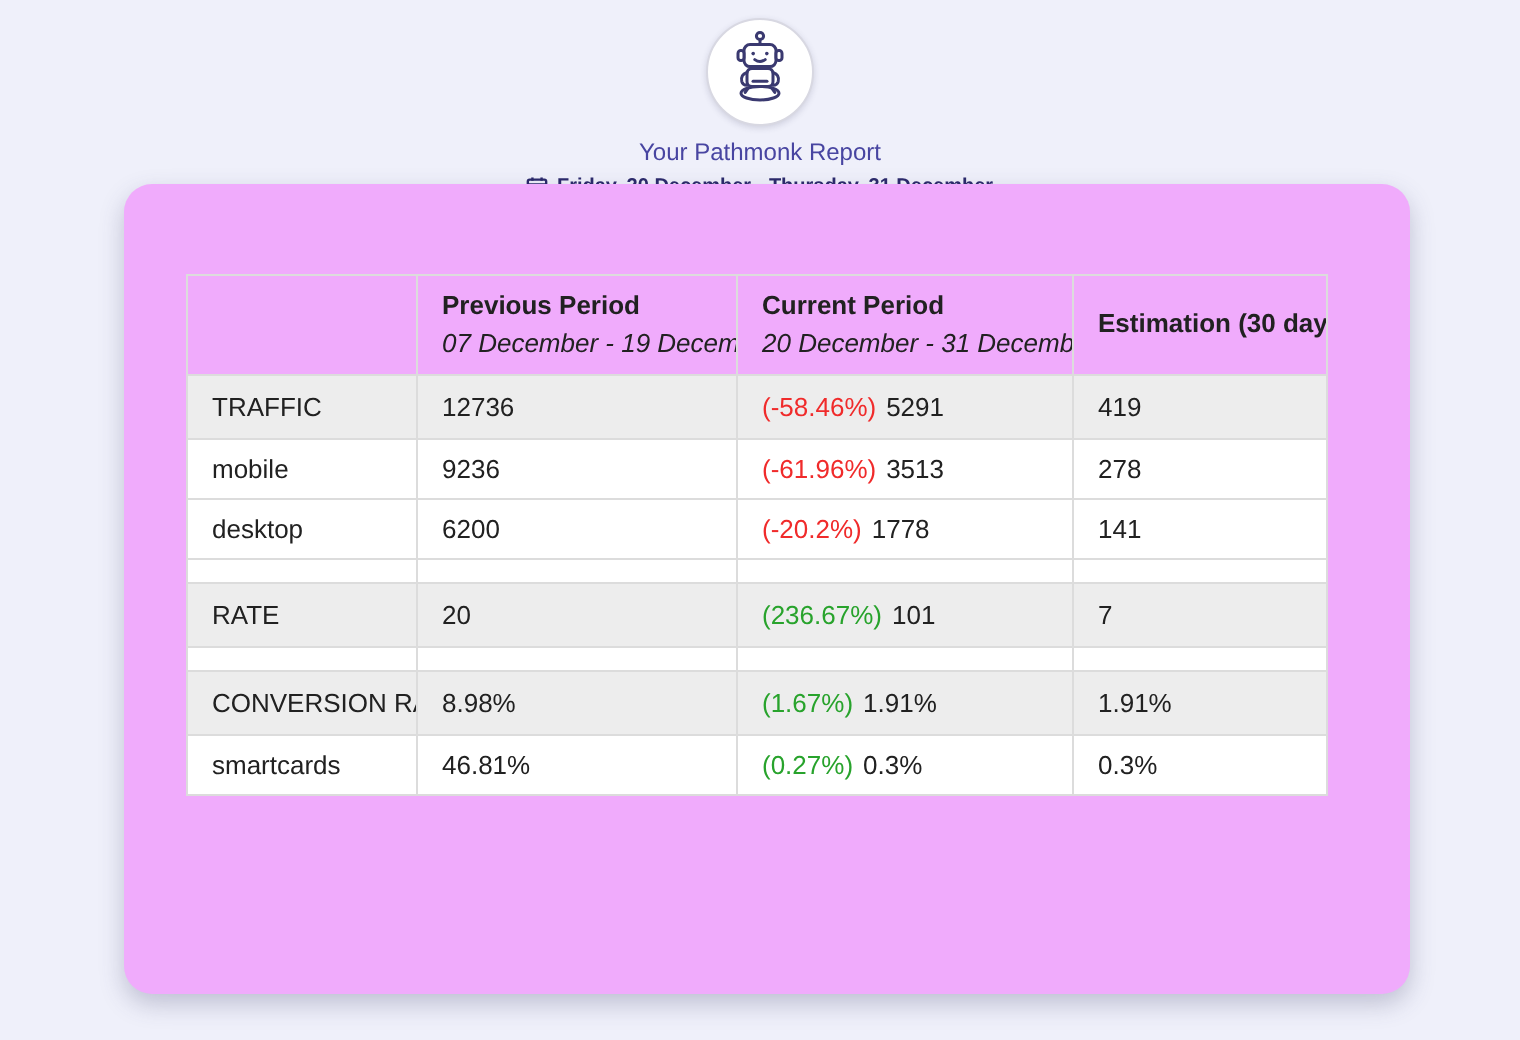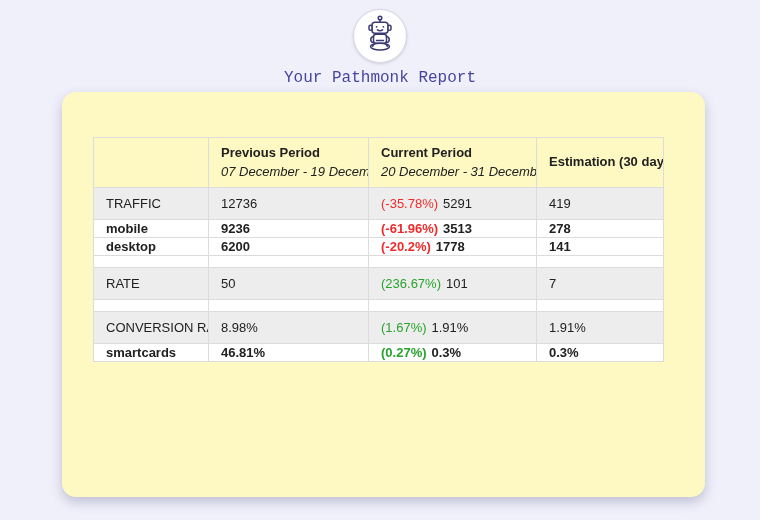--- a/index.html
+++ b/index.html
@@ -19,35 +19,34 @@
   .logo-circle{
     margin-top:9px;
     width:54px;height:54px;border-radius:50%;
     background:#ffffff;border:1px solid #d8d8e2;
     box-shadow:0 1px 3px rgba(60,60,100,.18);
     display:flex;align-items:center;justify-content:center;
     box-sizing:border-box;
   }
   .page-title{
     margin-top:6px;
-    font-size:16px;
+    font-size:12px;
     color:#4845a1;
-    font-family:Liberation Mono, monospace;
   }
   .date-row{
     margin-top:5px;
     display:flex;align-items:center;gap:4px;
     color:#2b296b;
     font-size:10px;font-weight:bold;
   }
   
   .card{
     position:absolute;left:62px;top:92px;
     width:643px;height:405px;
-    background:#fef9c3;border-radius:14px;
+    background:#f0abfc;border-radius:14px;
     box-shadow:0 5px 12px rgba(70,70,110,.28);
   }
   
   table.report{
     position:absolute;left:31px;top:45px;
     border-collapse:collapse;
     table-layout:fixed;
     width:570px;
     font-size:13px;
   }
@@ -60,21 +59,21 @@
     padding:0 0 0 12px;
     text-align:left;
     vertical-align:middle;
     overflow:hidden;white-space:nowrap;
   }
   tr.head-row{height:50px;}
   tr.head-row th{font-weight:normal;}
   .col-title{font-weight:bold;font-size:13px;color:#212121;line-height:1.45;}
   .col-sub{font-style:italic;font-size:13px;color:#212121;line-height:1.45;}
   tr.section{height:32px;background:#ededed;font-weight:normal;}
-  tr.subrow{height:18px;background:#ffffff;font-weight:bold;}
+  tr.subrow{height:30px;background:#ffffff;font-weight:normal;}
   tr.spacer{height:12px;background:#ffffff;}
   .chg{margin-right:5px;}
   .chg.negative{color:#f02b2b;}
   .chg.positive{color:#28a32c;}
   
   .cal-icon svg{display:block;}
 </style>
 </head>
 <body>
 
@@ -135,21 +134,21 @@
         <div class="col-sub">20 December - 31 December</div>
       </th>
       <th>
         <div class="col-title">Estimation (30 days)</div>
       </th>
     </tr>
 
     <tr class="section">
       <td>TRAFFIC</td>
       <td>12736</td>
-      <td><span class="chg negative">(-35.78%)</span><span>5291</span></td>
+      <td><span class="chg negative">(-58.46%)</span><span>5291</span></td>
       <td>419</td>
     </tr>
 
     <tr class="subrow">
       <td>mobile</td>
       <td>9236</td>
       <td><span class="chg negative">(-61.96%)</span><span>3513</span></td>
       <td>278</td>
     </tr>
 
@@ -162,21 +161,21 @@
 
     <tr class="spacer">
       <td></td>
           <td></td>
           <td></td>
           <td></td>
     </tr>
 
     <tr class="section">
       <td>RATE</td>
-      <td>50</td>
+      <td>20</td>
       <td><span class="chg positive">(236.67%)</span><span>101</span></td>
       <td>7</td>
     </tr>
 
     <tr class="spacer">
       <td></td>
           <td></td>
           <td></td>
           <td></td>
     </tr>

